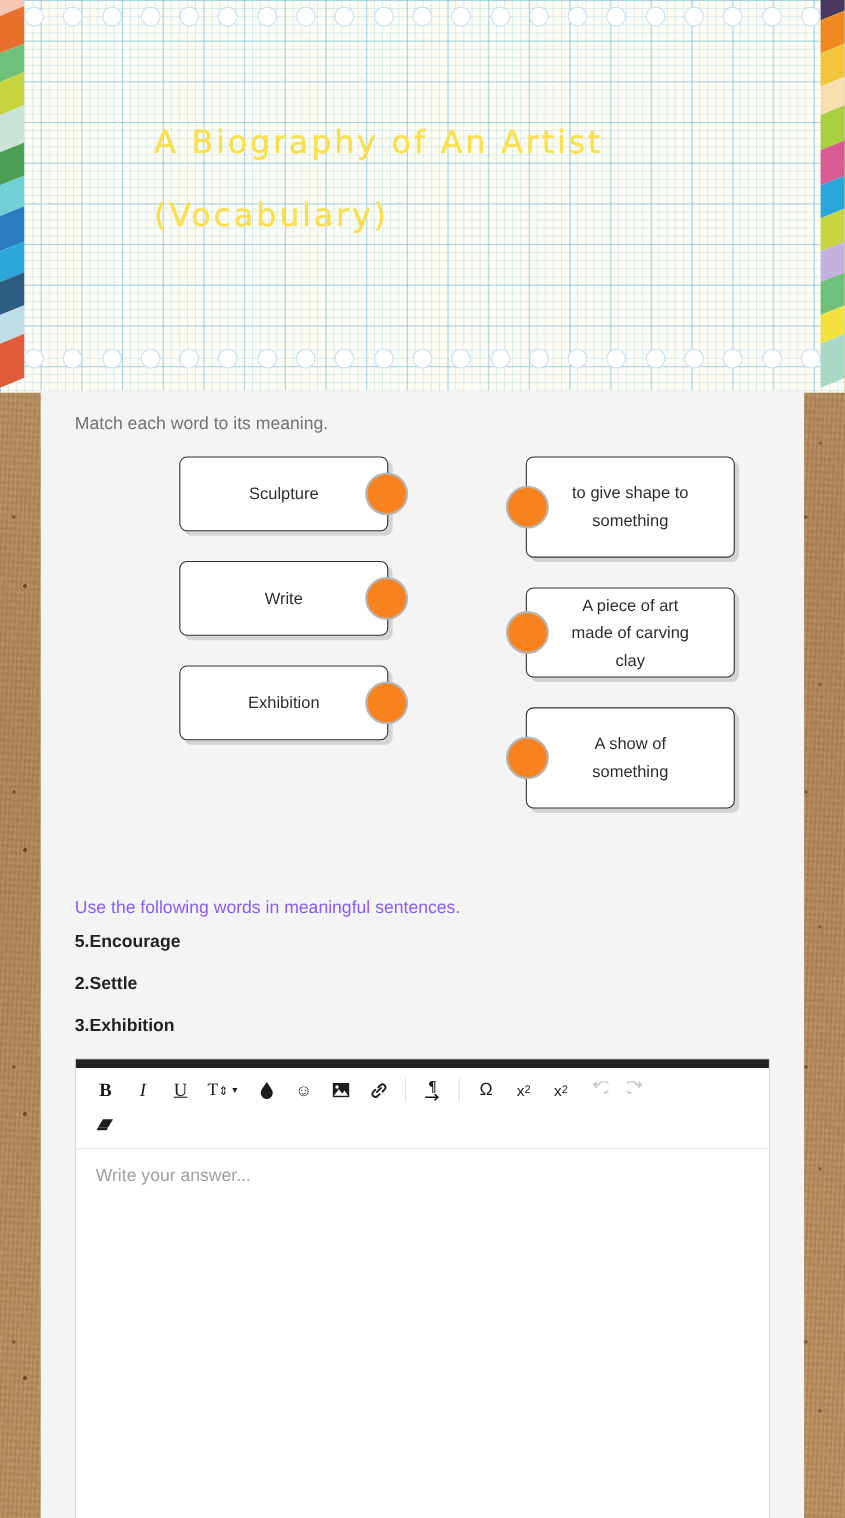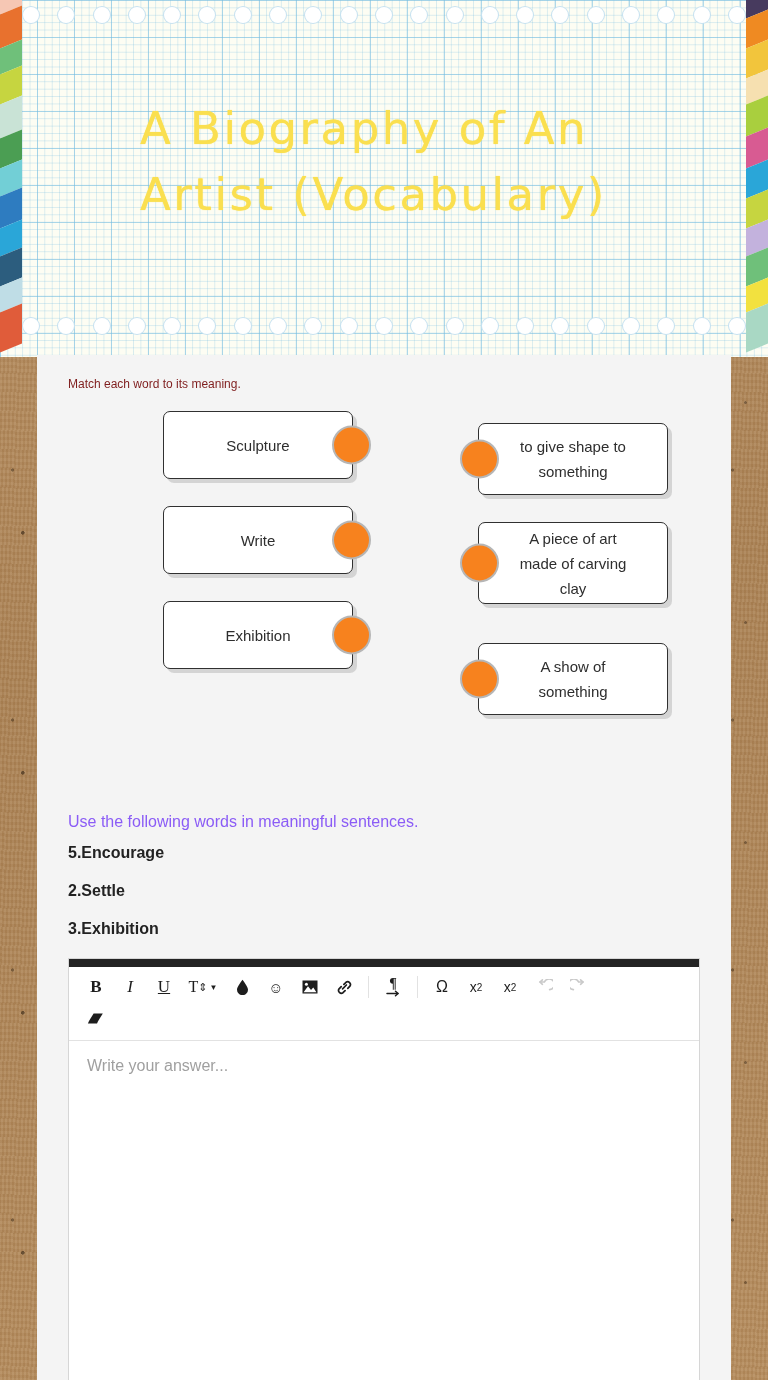--- a/index.html
+++ b/index.html
@@ -70,40 +70,40 @@
     width: 18px; height: 18px; border-radius: 50%;
     background: #ffffff;
     border: 1px solid rgba(130,190,225,.45);
   }
 
   #banner-title {
     position: absolute;
     left: 140px; top: 96px;
     width: 520px;
     font-family: "DejaVu Sans", sans-serif;
-    font-size: 45px;
+    font-size: 29px;
     line-height: 66px;
     font-weight: 400;
     color: #fadf4f;
     letter-spacing: 2.5px;
     text-shadow: 0 0 1px #fadf4f;
   }
 
   
   #card {
     position: absolute;
     left: 37px; top: 355px;
     width: 694px; height: 1025px;
     background: #f4f4f4;
     padding: 22px 31px 0 31px;
   }
 
   .prompt {
-    font-size: 12px;
-    color: #7f1d1d;
+    font-size: 16px;
+    color: #737373;
     margin-bottom: 20px;
   }
 
   
   .match-wrap { position: relative; height: 318px; }
   .match-col {
     position: absolute; top: 0;
     display: flex; flex-direction: column; gap: 27px;
   }
   .match-col.left  { left: 95px;  }
@@ -117,21 +117,21 @@
     background: #ffffff;
     box-shadow: 4px 4px 0 rgba(0,0,0,.13);
     display: flex; align-items: center; justify-content: center;
     text-align: center;
     font-size: 15px;
     color: #2e2e2e;
     line-height: 25px;
     padding: 10px 34px;
   }
   .match-box.h1 { height: 68px; align-items: center; }
-  .match-box.h2 { height: 72px; margin-top: 12px; }
+  .match-box.h2 { height: 92px; }
   .match-box.h3 { height: 82px; }
 
   .dot {
     position: absolute;
     width: 39px; height: 39px; border-radius: 50%;
     background: #f7821e;
     border: 2px solid #b6b6b6;
     top: 50%; transform: translateY(-50%);
   }
   .match-col.left  .dot { right: -19px; }

